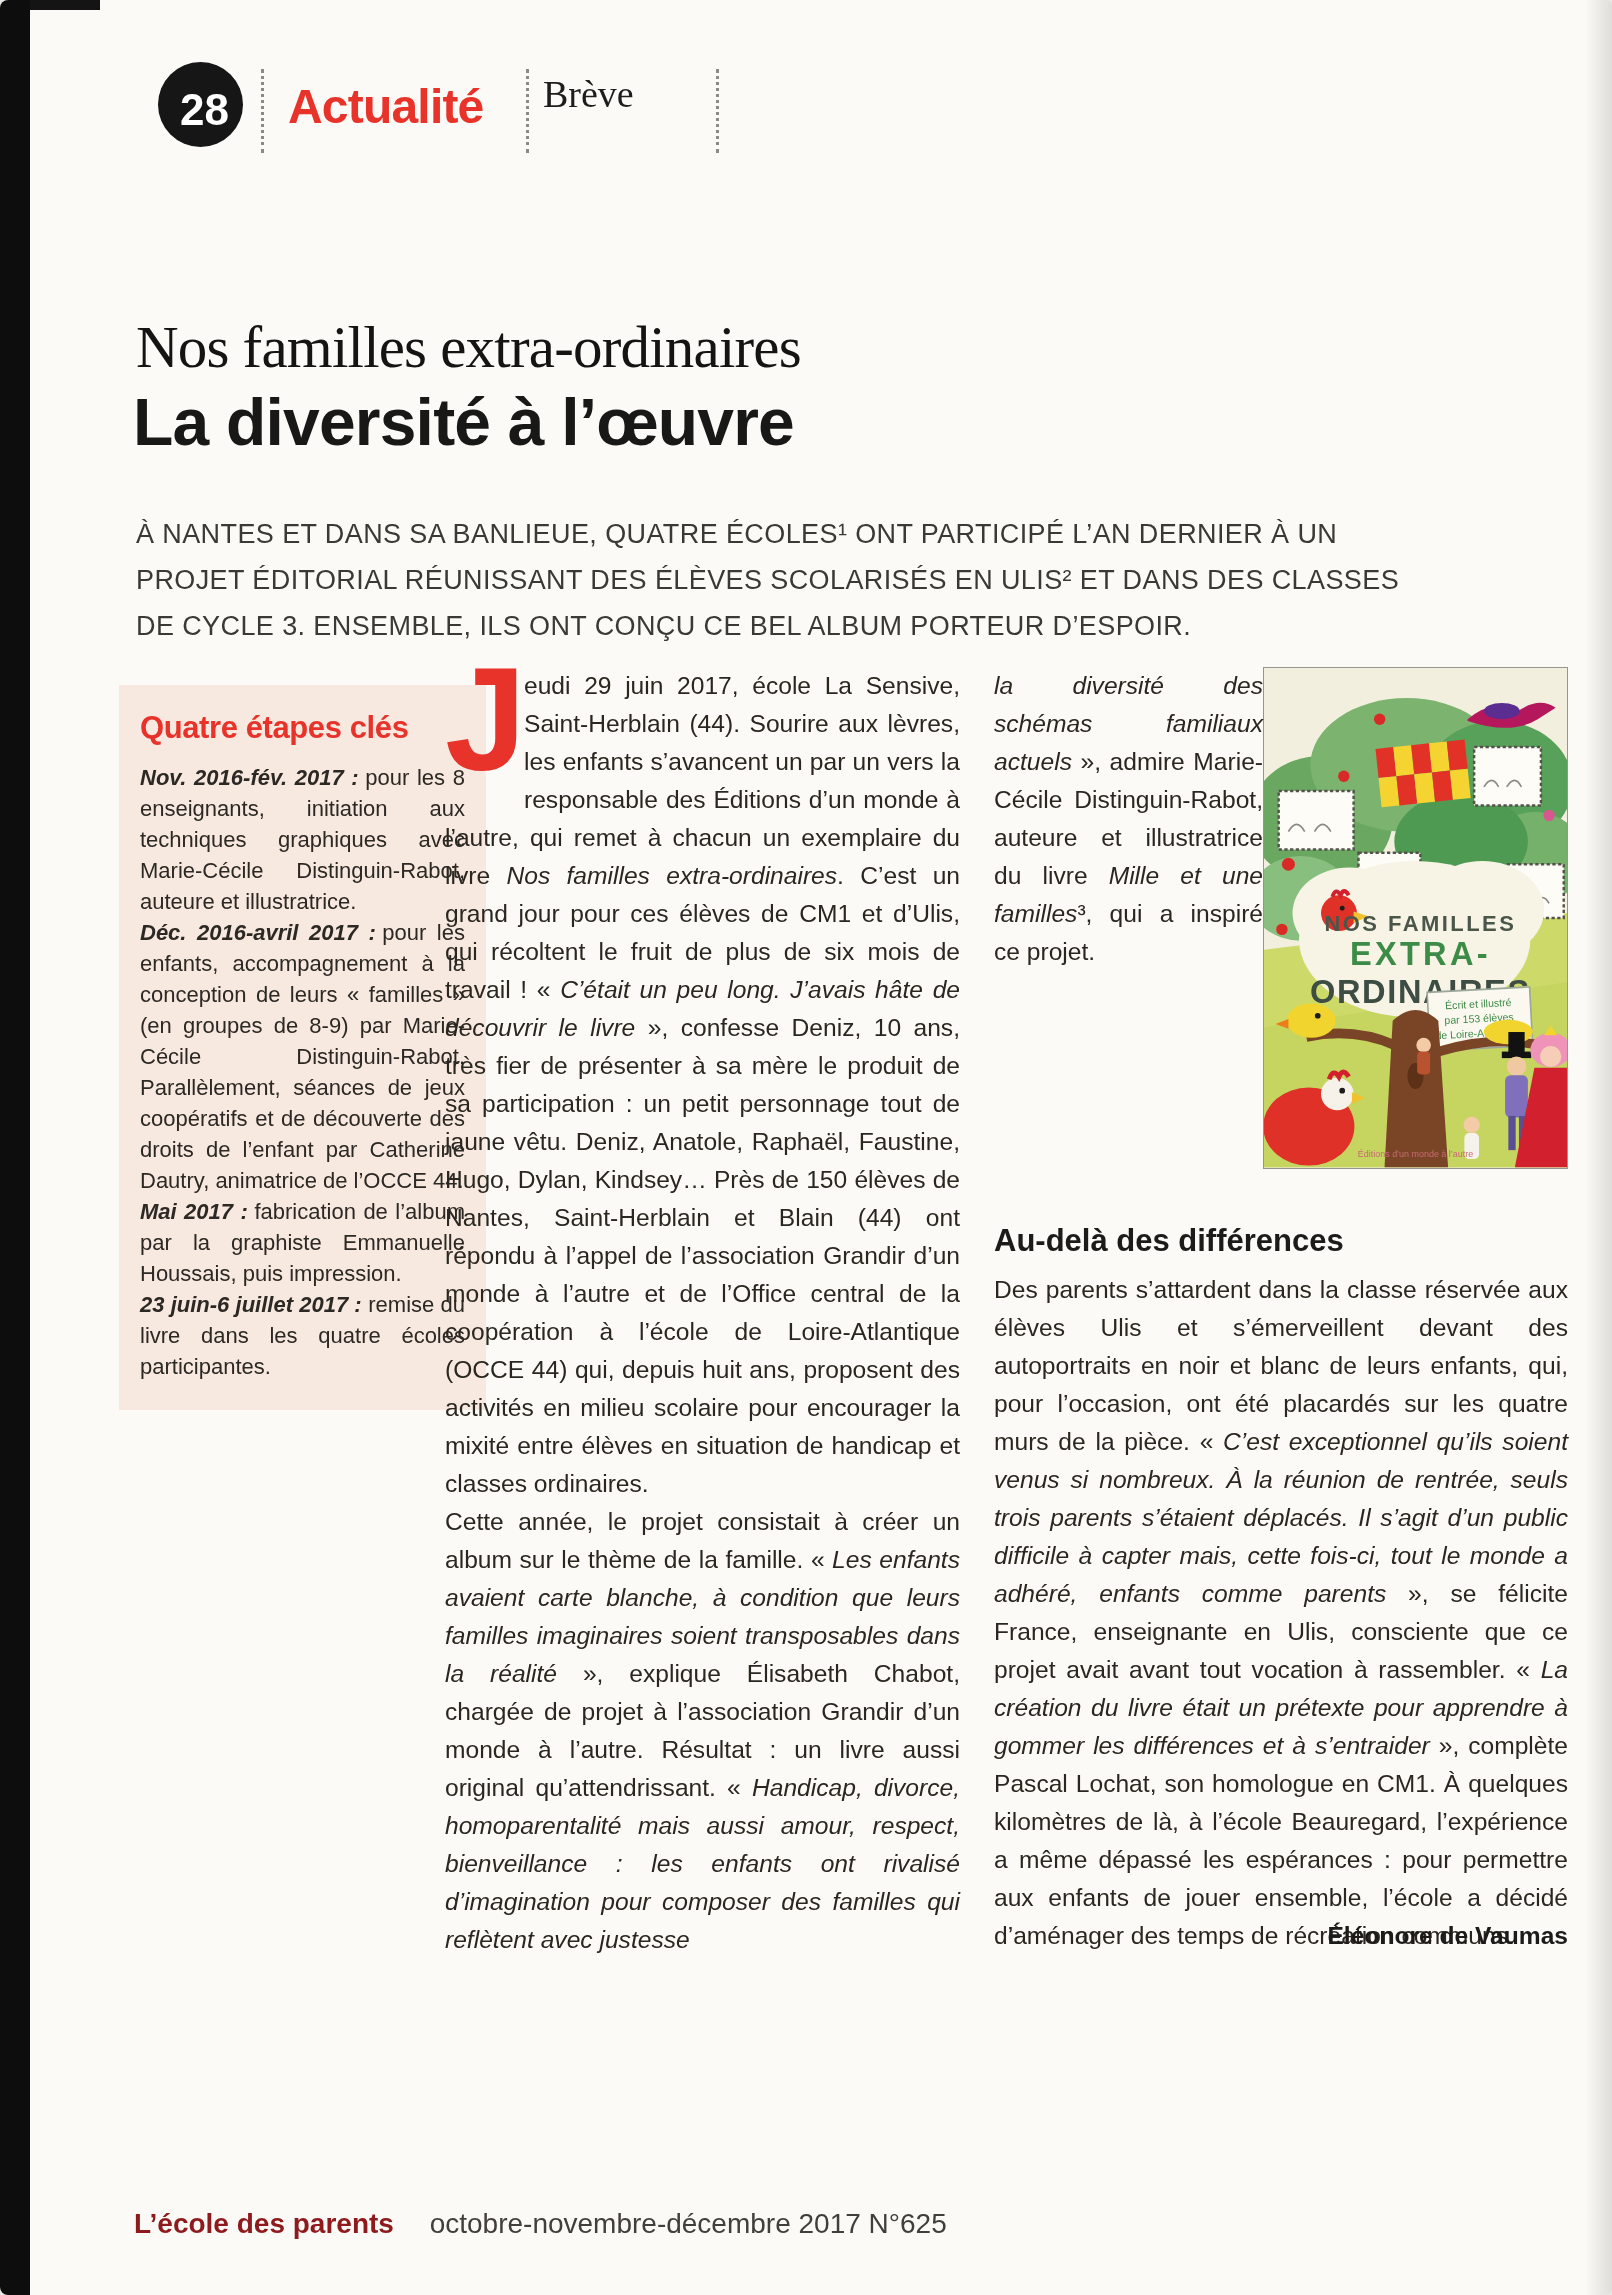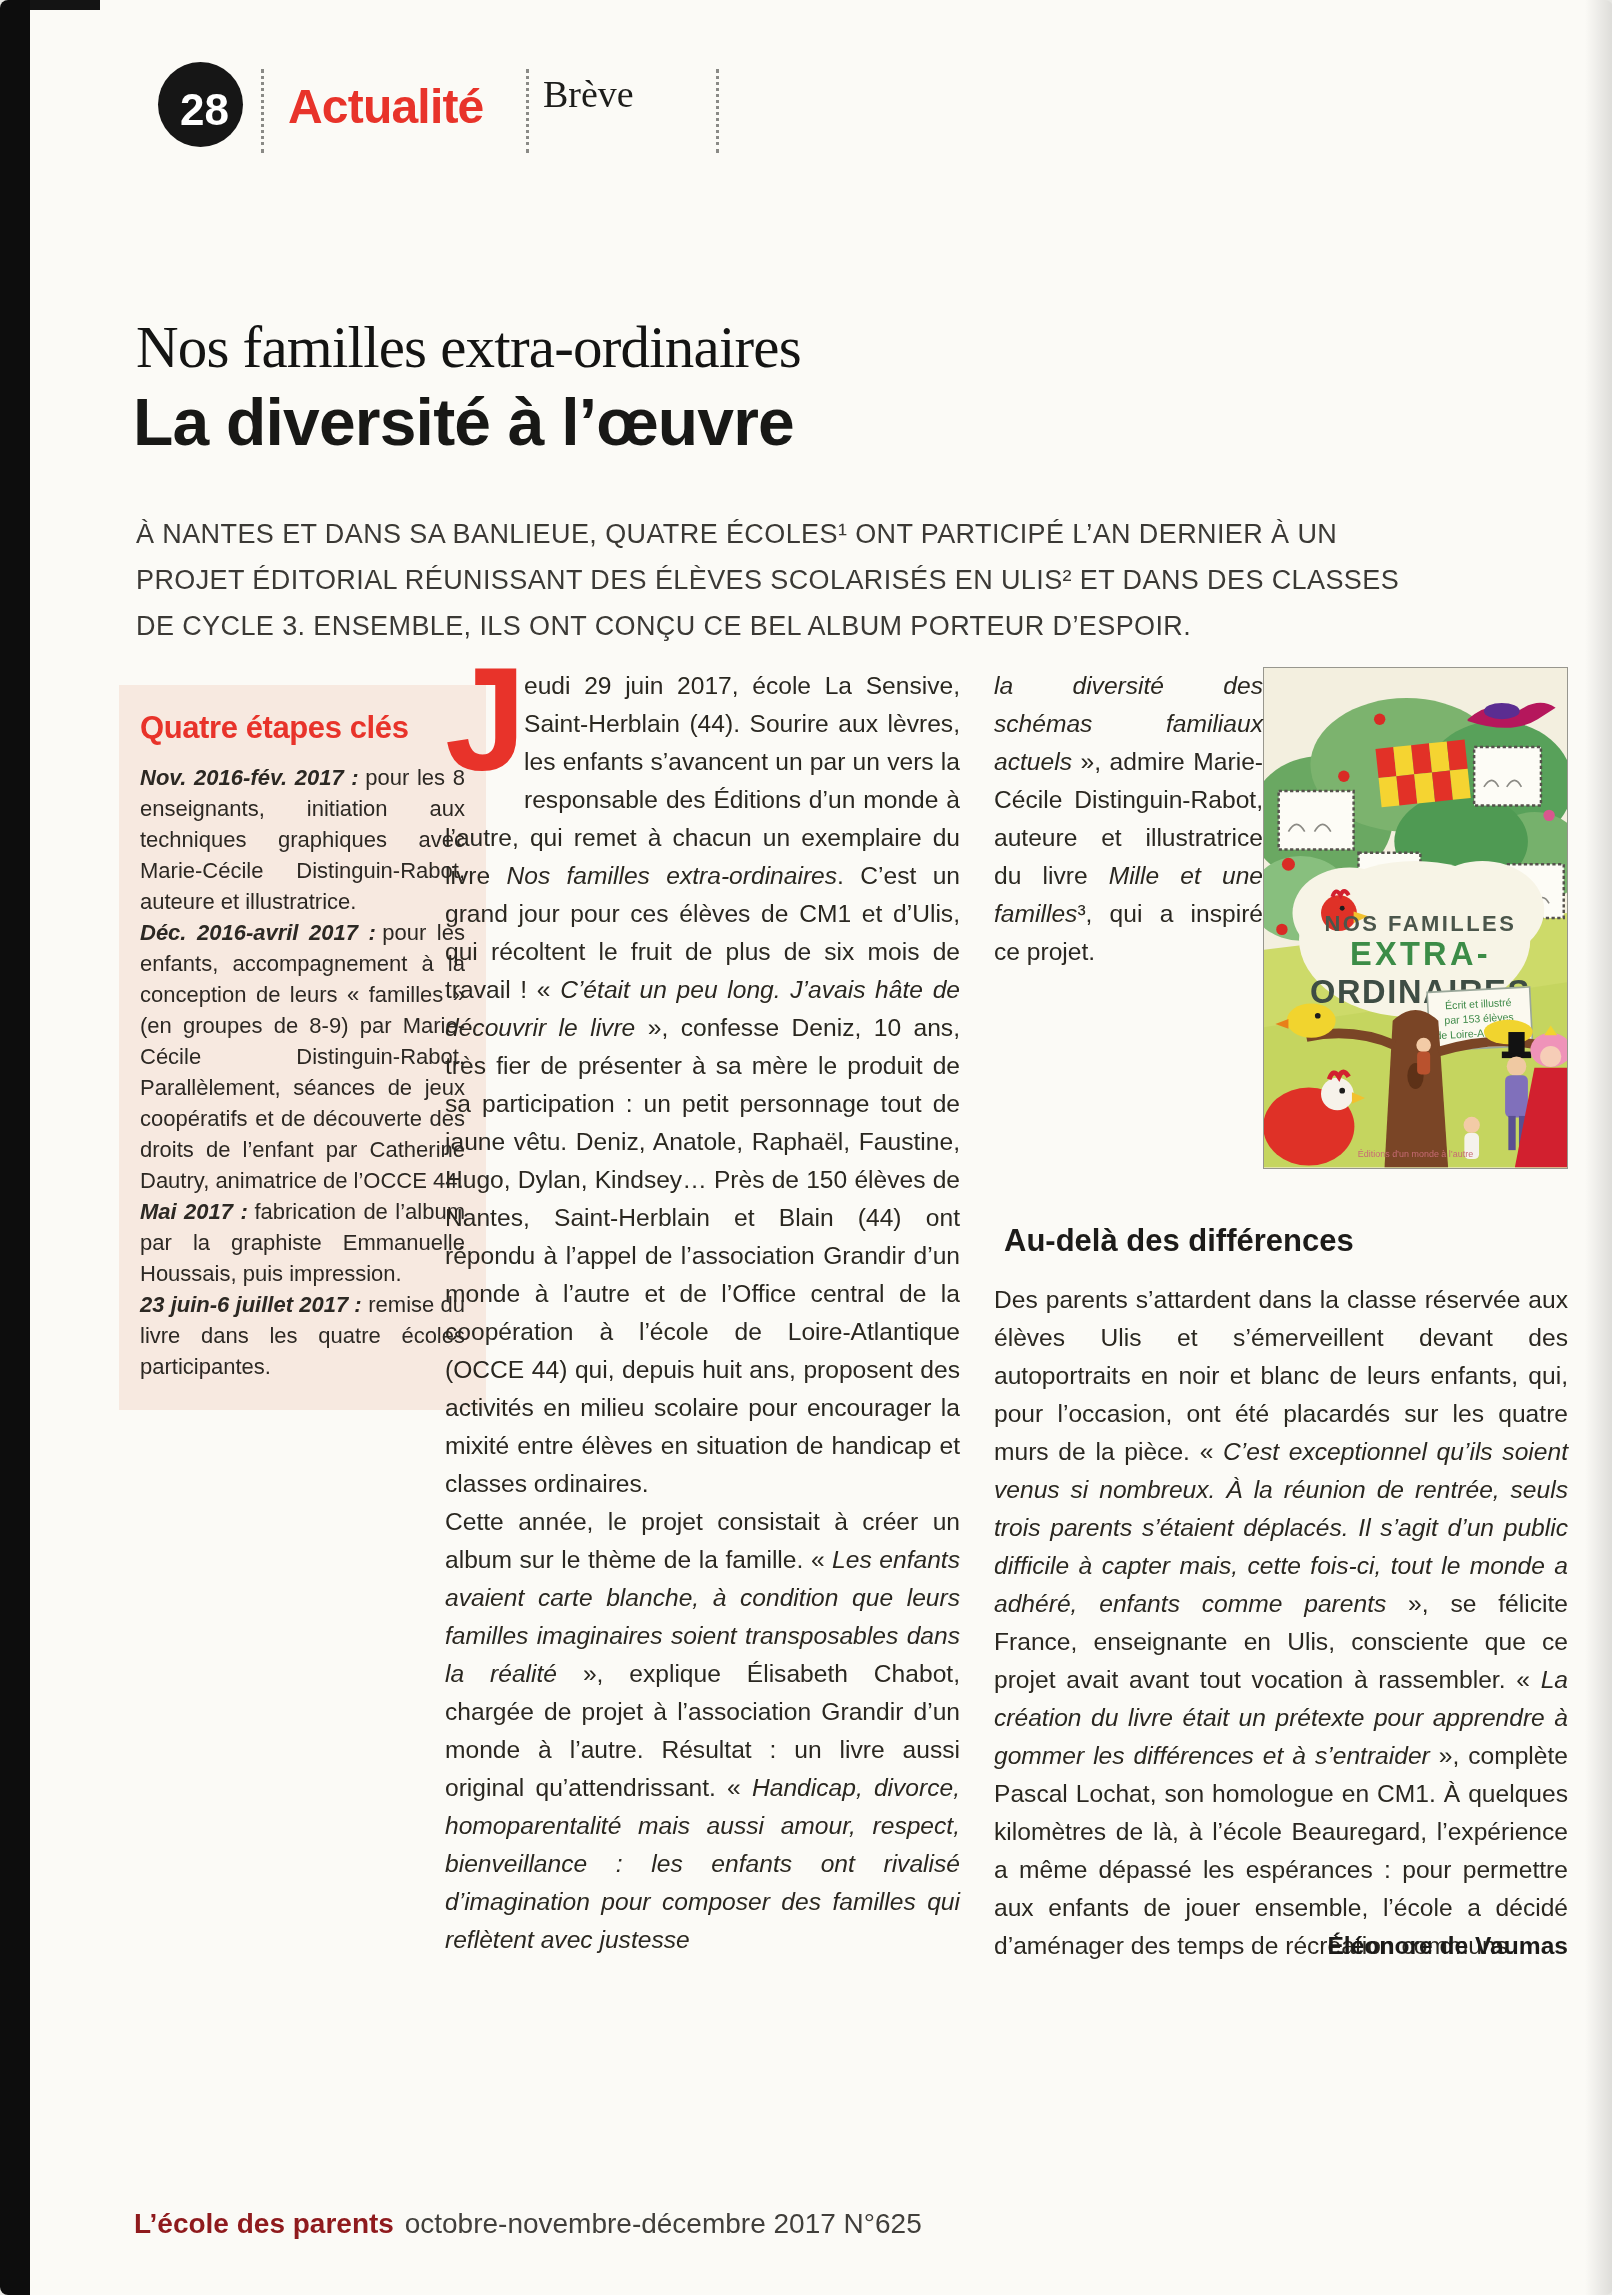--- a/index.html
+++ b/index.html
@@ -40,27 +40,27 @@
   .col{position:absolute;top:667px;font-size:24.6px;line-height:38px;text-align:justify;color:#2a2720;}
   .col p{margin:0;}
   .col2{left:445px;width:515px;}
   .col3{left:994px;width:574px;}
   .dropcap{float:left;width:79px;height:115px;color:var(--accent-red);font-weight:700;
            font-size:146px;line-height:105px;}
   .it{font-style:italic;}
   .book{float:right;width:305px;height:502px;margin-bottom:11.5px;
         border:0.8px solid #97968e;background:#f3efdf;box-sizing:border-box;}
   .book svg{display:block;width:100%;height:100%;}
-  .sec-head{clear:both;margin:10px;padding-top:41px;padding-bottom:11.5px;font-size:31px;
+  .sec-head{clear:both;margin:0;padding-top:41px;padding-bottom:11.5px;font-size:31px;
             font-weight:700;color:#1c1b19;text-align:left;}
   .byline{text-align:right;font-weight:700;margin-top:-38px;color:#1c1b19;}
   
   .footer{position:absolute;left:134px;top:2208px;font-size:28px;}
   .footer .brand{font-weight:700;color:var(--brand-red);}
-  .footer .issue{color:#413f3b;margin-left:3px;}
+  .footer .issue{color:#413f3b;margin-left:28px;}
   .cover-title{font-family:"Liberation Sans",sans-serif;font-weight:700;}
 </style>
 </head>
 <body>
 
 <div class="page" style="--accent-red: #e8332a; --brand-red: #8f1a1d; --sidebar-bg: #f7e9e0;">
   <div class="scan-left"></div>
   <div class="scan-nub"></div>
   <div class="scan-right"></div>
 

